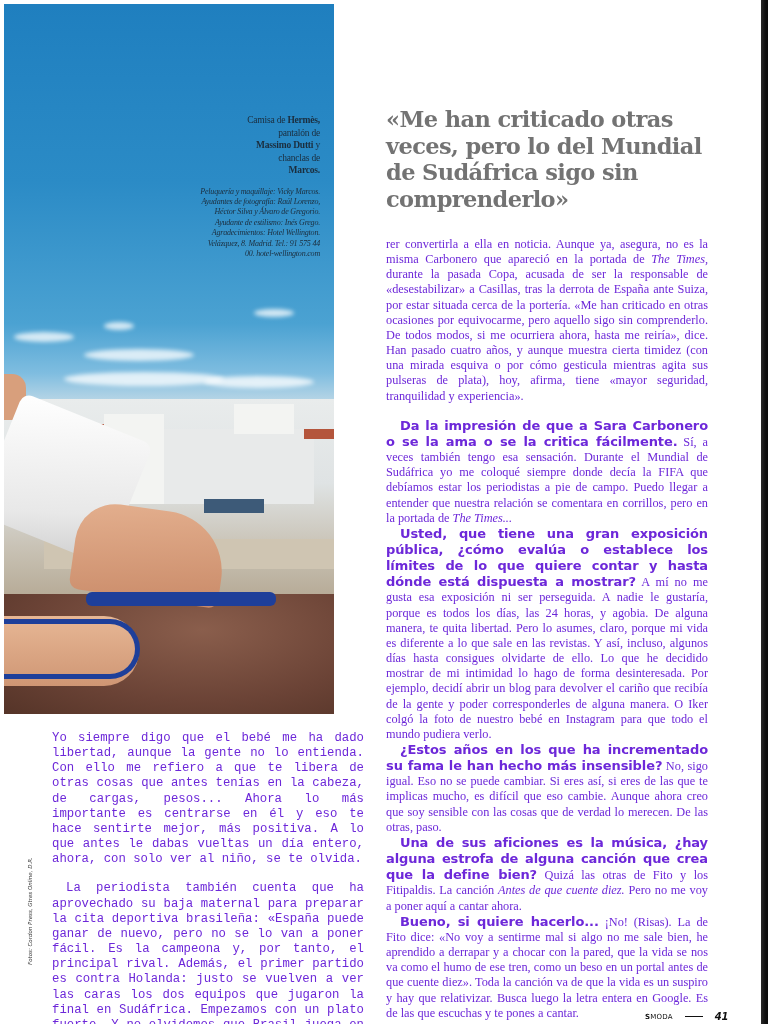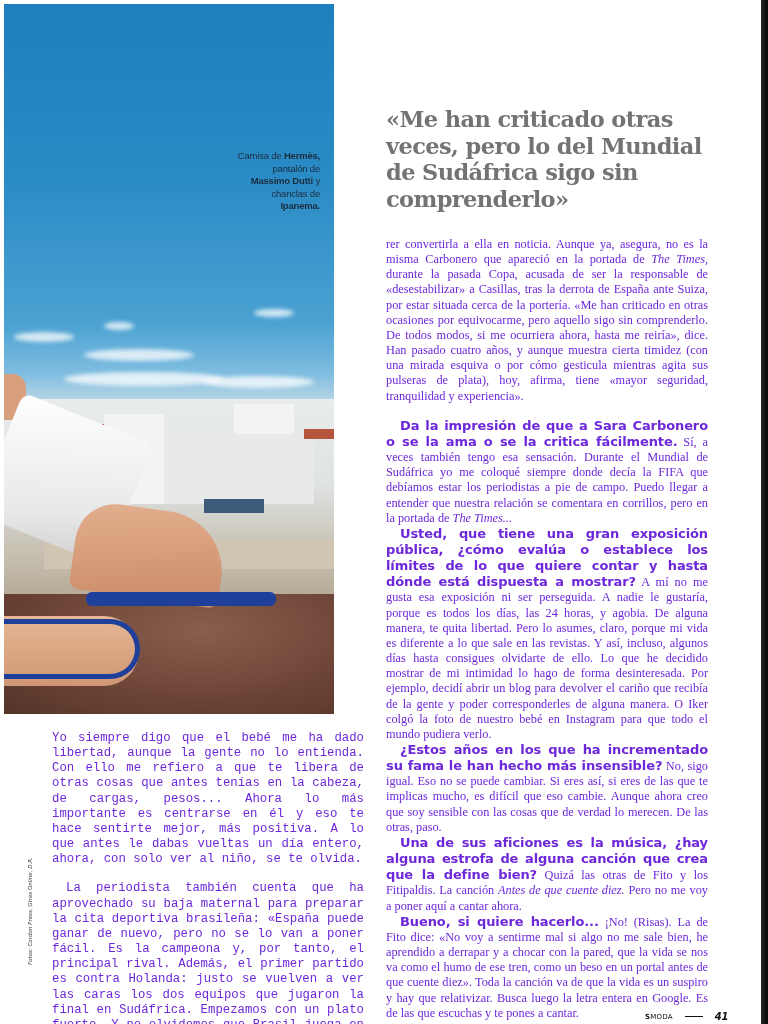--- a/index.html
+++ b/index.html
@@ -26,21 +26,21 @@
   .leg { position: absolute; left: 70px; top: 505px; width: 150px; height: 90px;
          background: linear-gradient(170deg, #e4b08f, #c98a68);
          border-radius: 40px 60px 10px 10px; transform: rotate(8deg); }
   .sandal { position: absolute; background: #1e3f9a; border-radius: 6px; }
   .foot2 { position: absolute; left: -10px; top: 612px; width: 145px; height: 70px;
            background: linear-gradient(180deg, #e7b795, #cf9674); border-radius: 10px 40px 40px 10px; }
   .hand { position: absolute; left: -4px; top: 370px; width: 26px; height: 46px;
           background: #d89f7c; border-radius: 0 14px 14px 0; }
 
   .caption { position: absolute; right: 14px; top: 110px; width: 120px; text-align: right;
-             font-family: Liberation Sans, sans-serif; color: #1b2d3d; margin-top: 36px; }
+             font-family: Liberation Serif, serif; color: #1b2d3d; }
   .caption .main { font-size: 9.5px; line-height: 12.5px; letter-spacing: -0.2px; }
   .caption .main b { font-weight: bold; }
   .caption .credits { margin-top: 10px; font-size: 8px; line-height: 10.4px; font-style: italic; letter-spacing: -0.2px; }
 
   
   .headline { position: absolute; left: 386px; top: 106px; width: 330px;
               font-family: "DejaVu Serif", serif; font-weight: bold; font-size: 22.5px; line-height: 26.5px;
               letter-spacing: -0.6px; color: #737373; }
 
   
@@ -91,22 +91,23 @@
   <div class="sandal" style="left:82px;top:588px;width:190px;height:14px;"></div>
   <div class="foot2"></div>
   <div class="sandal" style="left:-4px;top:615px;width:140px;height:60px;background:transparent;border:5px solid #1e3f9a;border-left:none;border-radius:0 40px 40px 0;"></div>
 
   <div class="caption">
     <div class="main">
       <span>Camisa de </span><b>Hermès,</b><br>
       <span>pantalón de</span><br>
       <b>Massimo Dutti</b><span> y</span><br>
       <span>chanclas de</span><br>
-      <b>Ipanema.</b>
+      <b>Marcos.</b>
     </div>
+    <div class="credits">Peluquería y maquillaje: Vicky Marcos. Ayudantes de fotografía: Raúl Lorenzo, Héctor Silva y Álvaro de Gregorio. Ayudante de estilismo: Inés Grego. Agradecimientos: Hotel Wellington. Velázquez, 8. Madrid. Tel.: 91 575 44 00. hotel-wellington.com</div>
   </div>
 </div>
 
 <h1 class="headline">«Me han criticado otras veces, pero lo del Mundial de Sudáfrica sigo sin comprenderlo»</h1>
 
 <div class="col col-right">
   <p><span>rer convertirla a ella en noticia. Aunque ya, asegura, no es la misma Carbonero que apareció en la portada de </span><i>The Times,</i><span> durante la pasada Copa, acusada de ser la responsable de «desestabilizar» a Casillas, tras la derrota de España ante Suiza, por estar situada cerca de la portería. «Me han criticado en otras ocasiones por equivocarme, pero aquello sigo sin comprenderlo. De todos modos, si me ocurriera ahora, hasta me reiría», dice. Han pasado cuatro años, y aunque muestra cierta timidez (con una mirada esquiva o por cómo gesticula mientras agita sus pulseras de plata), hoy, afirma, tiene «mayor seguridad, tranquilidad y experiencia».</span></p>
   <div class="gap"></div>
   <p class="indent"><span class="q">Da la impresión de que a Sara Carbonero o se la ama o se la critica fácilmente.</span><span> Sí, a veces también tengo esa sensación. Durante el Mundial de Sudáfrica yo me coloqué siempre donde decía la FIFA que debíamos estar los periodistas a pie de campo. Puedo llegar a entender que nuestra relación se comentara en corrillos, pero en la portada de </span><i>The Times...</i></p>
   <p class="indent"><span class="q">Usted, que tiene una gran exposición pública, ¿cómo evalúa o establece los límites de lo que quiere contar y hasta dónde está dispuesta a mostrar?</span><span> A mí no me gusta esa exposición ni ser perseguida. A nadie le gustaría, porque es todos los días, las 24 horas, y agobia. De alguna manera, te quita libertad. Pero lo asumes, claro, porque mi vida es diferente a lo que sale en las revistas. Y así, incluso, algunos días hasta consigues olvidarte de ello. Lo que he decidido mostrar de mi intimidad lo hago de forma desinteresada. Por ejemplo, decidí abrir un blog para devolver el cariño que recibía de la gente y poder corresponderles de alguna manera. O Iker colgó la foto de nuestro bebé en Instagram para que todo el mundo pudiera verlo.</span></p>

